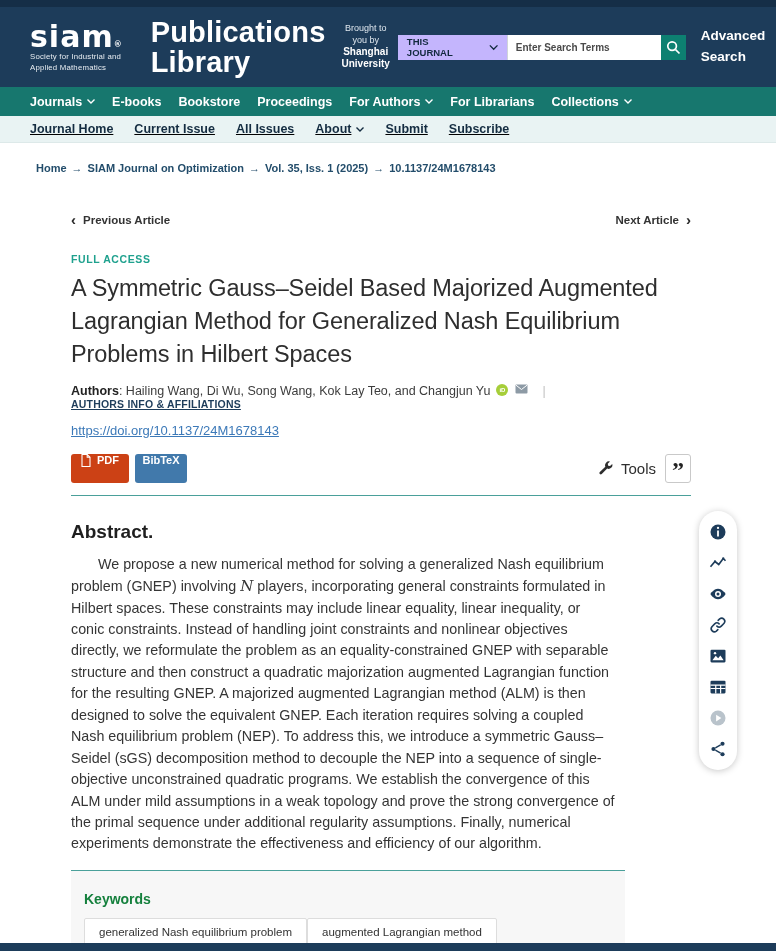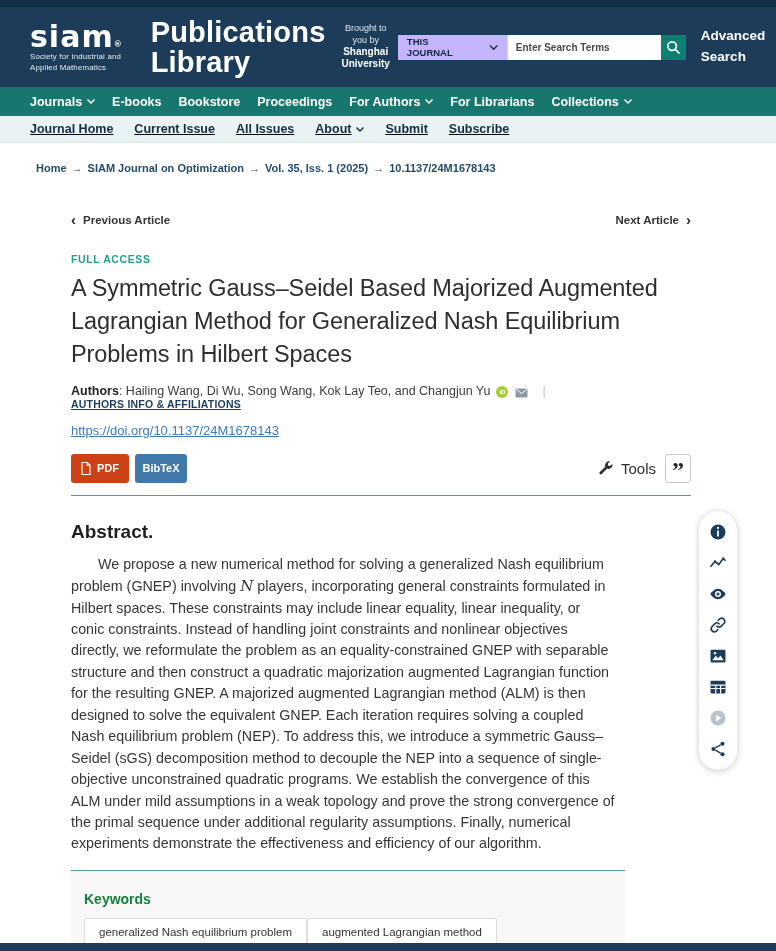--- a/index.html
+++ b/index.html
@@ -36,31 +36,31 @@
   .crumb-sep { margin:0 5px; font-weight:normal; }
 
   
   .content { padding:0 85px 0 71px; }
   .pn-row { margin-top:37px; display:flex; justify-content:space-between; font-size:11.5px; font-weight:bold; color:#333; }
   .pn-link { display:flex; align-items:center; gap:7px; cursor:pointer; }
   .pn-chev { font-size:15px; color:#2a2a2a; font-weight:bold; }
   .full-access { margin-top:25px; font-size:10.5px; font-weight:bold; letter-spacing:0.6px; color:#1fa18e; }
   .article-title { margin-top:7px; font-size:23.5px; line-height:1.4; color:#2e2e2e; font-weight:normal; letter-spacing:-0.1px; }
 
-  .authors-row { margin-top:13px; font-size:12.5px; color:#3c3c3c; display:flex; align-items:flex-end; flex-wrap:wrap; }
+  .authors-row { margin-top:13px; font-size:12.5px; color:#3c3c3c; display:flex; align-items:flex-start; flex-wrap:wrap; }
   .authors-label { font-weight:bold; color:#222; }
   .orcid-icon { display:inline-flex; width:12px; height:12px; border-radius:50%; background:#a6ce39; color:#fff; font-size:6px; font-weight:bold; align-items:center; justify-content:center; margin:0 3px 0 6px; cursor:pointer; }
   .mail-icon { margin:0 4px; cursor:pointer; display:inline-flex; }
   .authors-sep { color:#c2c2c2; margin:0 10px; }
   .authors-info { font-size:10.5px; font-weight:bold; color:#1d3c5a; text-decoration:underline; letter-spacing:0.2px; cursor:pointer; }
 
   .doi-link { display:inline-block; margin-top:13px; font-size:13px; color:#3c79b8; text-decoration:underline; cursor:pointer; }
 
   .actions-row { margin-top:15px; display:flex; align-items:center; }
-  .btn { height:29px; border:none; border-radius:3px; color:#fff; font-size:11px; font-weight:bold; font-family:"Liberation Sans", sans-serif; cursor:pointer; display:flex; align-items:center; justify-content:center; gap:6px; }
+  .btn { height:29px; border:none; border-radius:3px; color:#fff; font-size:11px; font-weight:bold; font-family:"Liberation Sans", sans-serif; cursor:pointer; display:flex; align-items:flex-start; justify-content:center; gap:6px; }
   .btn-pdf { width:58px; background:#cc4115; }
   .btn-bibtex { width:52px; background:#4179ab; margin-left:6px; }
   .tools-group { margin-left:auto; display:flex; align-items:center; gap:8px; font-size:15px; color:#2e2e2e; cursor:pointer; }
   .cite-btn { width:26px; height:29px; margin-left:9px; background:#fff; border:1px solid #c9c9c9; border-radius:3px; cursor:pointer; font-family:"Liberation Serif", serif; font-size:24px; font-weight:bold; color:#222; line-height:1; padding-top:3px; overflow:hidden; }
   .rule-teal { margin-top:12px; border:none; border-top:1px solid #4aa09a; width:620px; }
 
   .abstract-h { margin-top:25px; font-size:19px; font-weight:bold; color:#1f1f1f; }
   .abstract-p { margin-top:11px; width:546px; font-size:14.3px; line-height:1.5; color:#353535; text-indent:27px; }
   .math-n { font-family:"DejaVu Serif", serif; font-style:italic; font-size:15px; }
 

